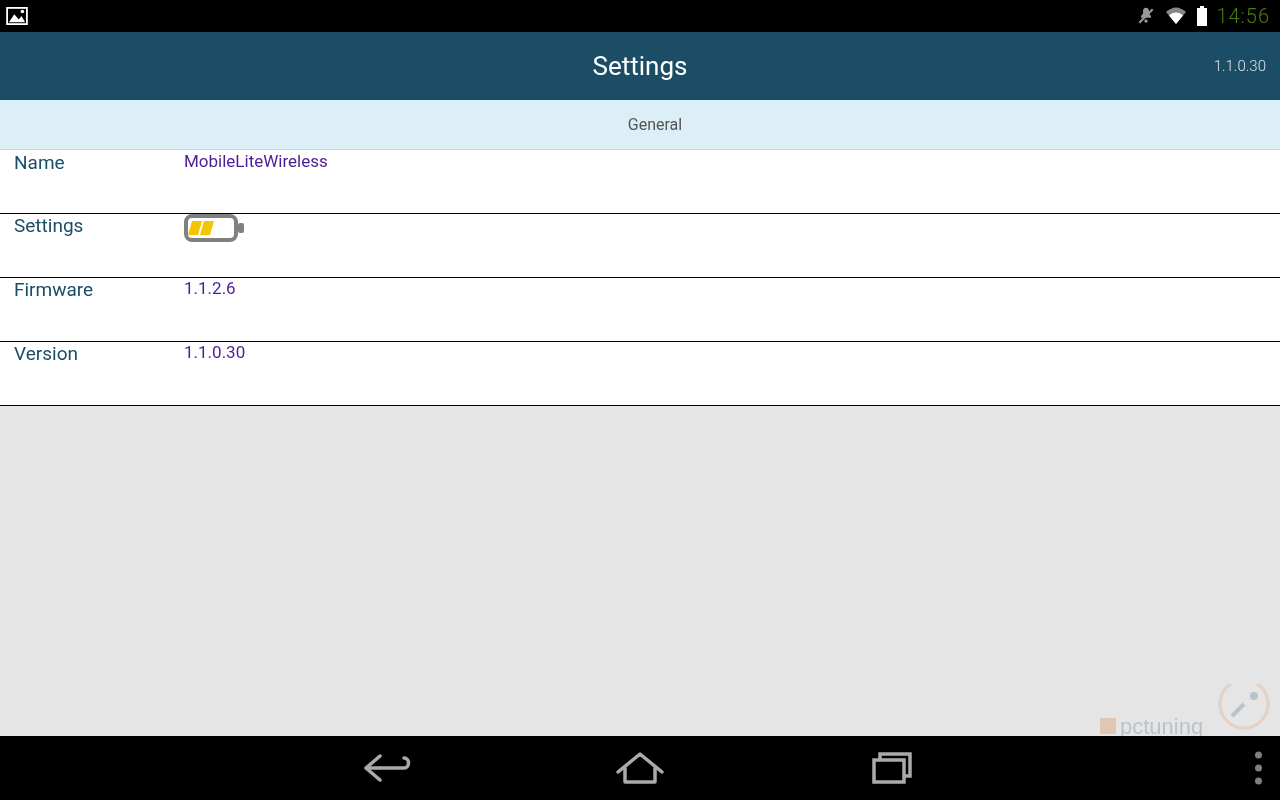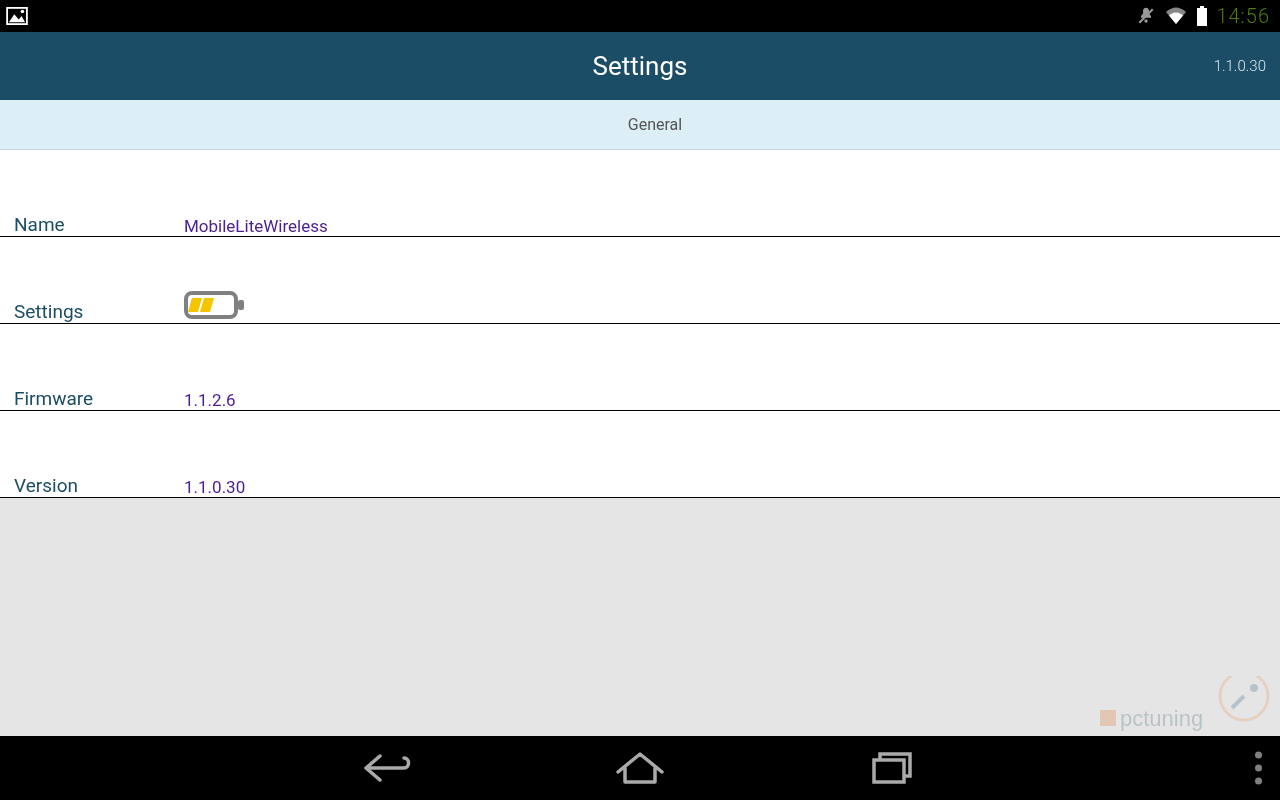--- a/index.html
+++ b/index.html
@@ -15,38 +15,38 @@
   
   .appheader { height: 68px; background: #1b4d66; color: #fff; display: flex; align-items: center; justify-content: center; position: relative; }
   .appheader .title { font-size: 26px; font-weight: 400; }
   .appheader .version { position: absolute; right: 14px; top: 50%; transform: translateY(-50%); font-size: 15px; color: #d9e6ec; font-weight: 300; }
 
   
   .sectionheader { height: 50px; background: #ddeff6; color: #555; display: flex; align-items: center; justify-content: center; font-size: 16px; border-bottom: 1px solid #c9d5db; padding-left: 30px; }
 
   
   .list { background: #fff; }
-  .row { display: flex; align-items: flex-end; border-bottom: 1px solid #000; min-height: 64px; padding: 0 14px; margin-top: 23px; }
+  .row { display: flex; align-items: flex-start; border-bottom: 1px solid #000; min-height: 64px; padding: 0 14px; }
   .row .label { width: 170px; color: #1b4d66; font-size: 19px; font-weight: 400; }
   .row .value { color: #4c1d95; font-size: 17px; font-weight: 400; }
   .list .row:first-child { border-top: 1px solid transparent; }
 
   
   .battery-indicator { display: inline-block; }
   .battery-indicator svg { display: block; }
 
   
   .navbar { position: absolute; left: 0; right: 0; bottom: 0; height: 64px; background: #000; display: flex; align-items: center; justify-content: center; gap: 190px; }
   .navbar .btn { width: 64px; height: 64px; display: flex; align-items: center; justify-content: center; }
   .navbar svg { display: block; }
   .navbar .overflow { position: absolute; right: 18px; top: 50%; transform: translateY(-50%); display: flex; flex-direction: column; gap: 6px; }
   .navbar .overflow .dot { width: 7px; height: 7px; border-radius: 50%; background: #808080; }
 
   
-  .watermark { position: absolute; right: 6px; bottom: 60px; opacity: 0.35; pointer-events: none; }
+  .watermark { position: absolute; right: 6px; bottom: 52px; opacity: 0.35; pointer-events: none; }
 </style>
 </head>
 <body>
 
 <div class="screen">
 
   <div class="statusbar">
     <div class="left">
       <span>
         <svg width="22" height="18" viewBox="0 0 24 20">

